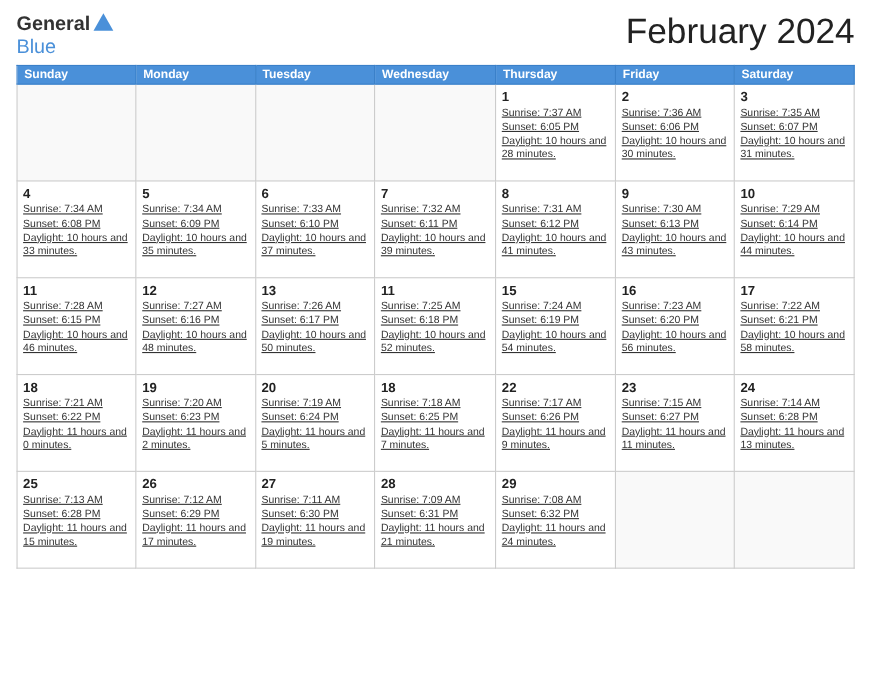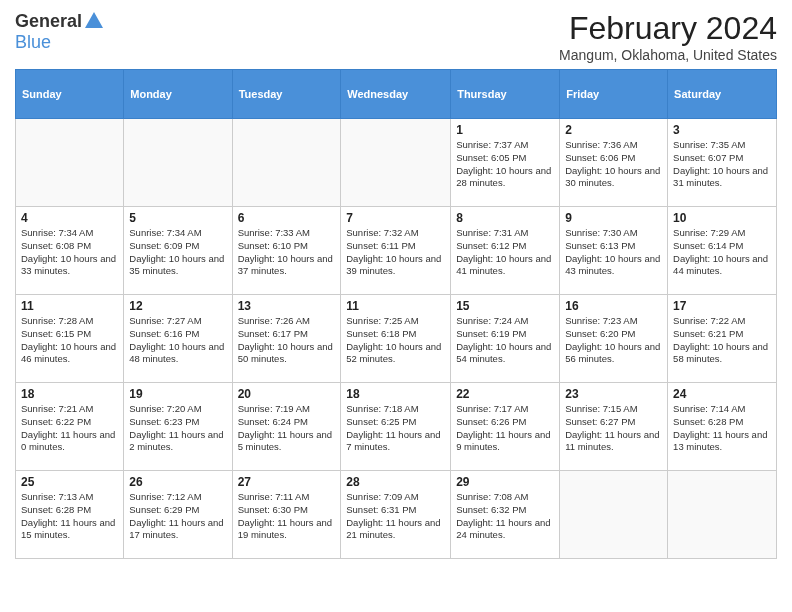--- a/index.html
+++ b/index.html
@@ -44,21 +44,21 @@
     }
     .calendar {
       width: 100%;
       border-collapse: collapse;
       font-size: 10px;
     }
     .calendar thead tr th {
       background: #4a90d9;
       color: #fff;
       text-align: left;
-      padding: 18px 6px;
+      padding: 2px 6px;
       font-size: 11px;
       border: 1px solid #3a80c9;
     }
     .calendar tbody tr td {
       border: 1px solid #ccc;
       vertical-align: top;
       padding: 4px 5px;
       height: 88px;
       width: 113px;
       background: #fff;
@@ -69,41 +69,41 @@
     .day-number {
       font-weight: bold;
       font-size: 12px;
       margin-bottom: 2px;
       color: #222;
     }
     .day-info {
       font-size: 9.5px;
       color: #333;
       line-height: 1.35;
+      text-decoration: underline;
     }
   </style>
 </head>
 <body>
 
 <div class="page">
   <div class="header-area">
     <div class="logo">
       <div class="logo-text">
         <span style="font-size:18px;font-weight:bold;color:#333;">General</span>
         <svg width="22" height="22" viewBox="0 0 22 22" style="margin:0 1px;">
           <polygon points="11,2 20,18 2,18" fill="#4a90d9"></polygon>
         </svg>
       </div>
       <div>
         <span style="font-size:18px;font-weight:normal;color:#4a90d9;">Blue</span>
       </div>
     </div>
     <div class="title-area">
       <h1>February 2024</h1>
-      <h2>Mangum, Oklahoma, United States</h2>
     </div>
   </div>
 
   <table class="calendar">
     <thead>
       <tr>
       <th>Sunday</th>
           <th>Monday</th>
           <th>Tuesday</th>
           <th>Wednesday</th>

